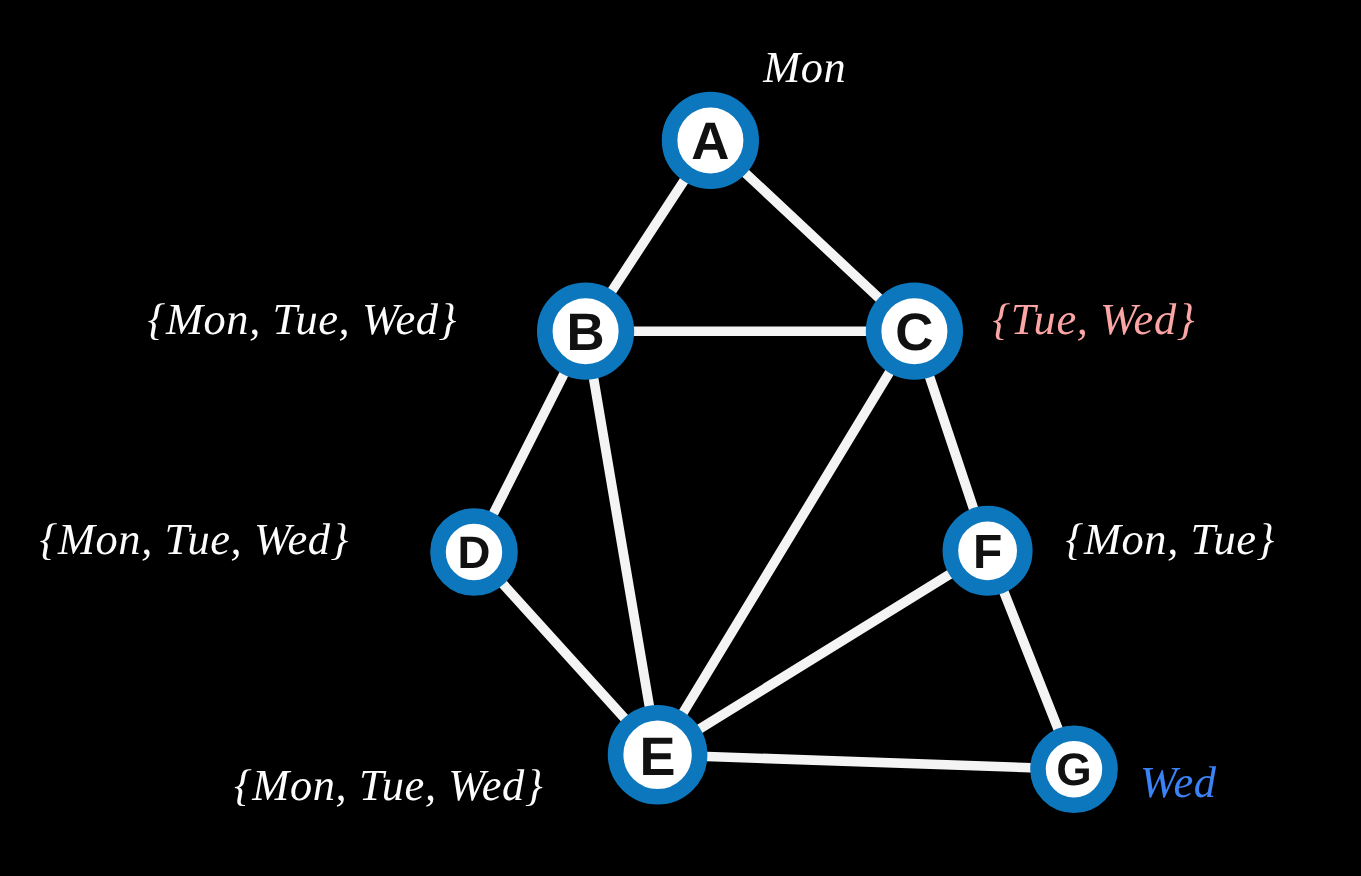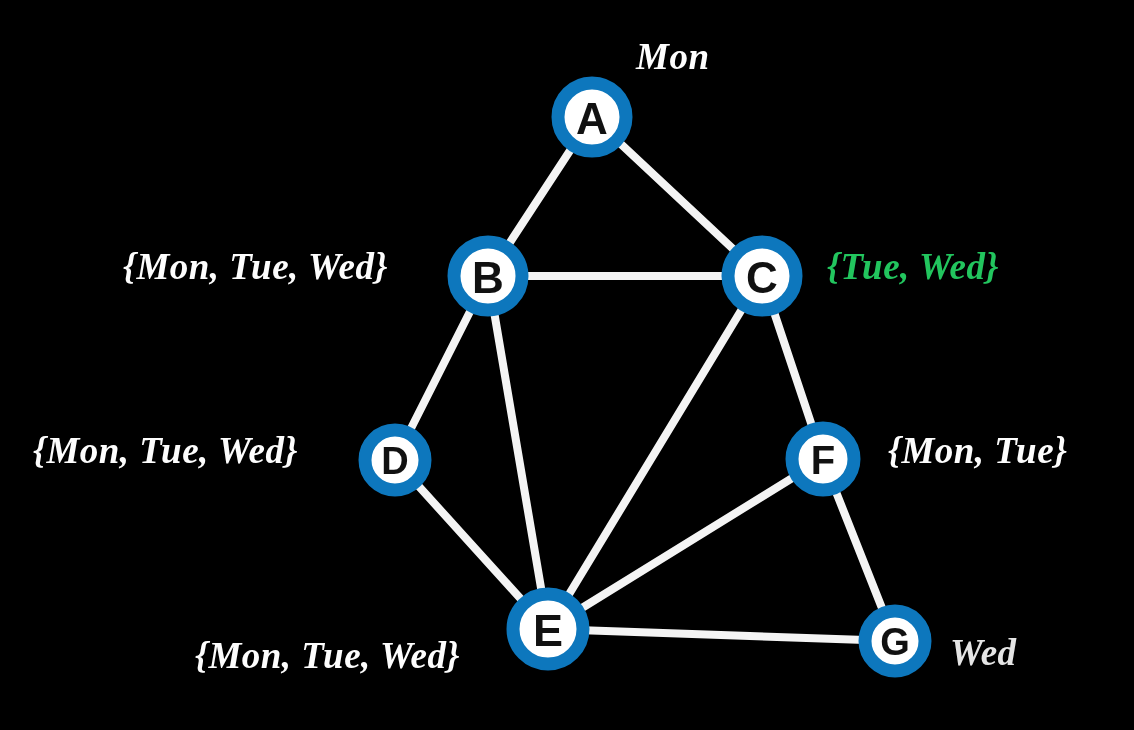--- a/index.html
+++ b/index.html
@@ -41,21 +41,20 @@
   }
   .domain-label {
     position: absolute;
     color: #fdfdfd;
     font-family: "Liberation Serif", "DejaVu Serif", serif;
     font-style: italic;
     font-size: 37px;
     line-height: 1;
     white-space: nowrap;
     letter-spacing: 0.5px;
-    font-weight: bold;
   }
 </style>
 </head>
 <body>
 
 <div id="canvas">
   <svg id="graph-svg" viewBox="0 0 1134 730" xmlns="http://www.w3.org/2000/svg">
     <g id="edges-group">
         <line x1="592" y1="117" x2="488" y2="276" class="edge-line" stroke="#f4f4f4"></line>
         <line x1="592" y1="117" x2="762" y2="276" class="edge-line" stroke="#f4f4f4"></line>
@@ -96,19 +95,19 @@
         </g>
         <g>
           <circle cx="895" cy="641" r="30" class="node-ring" fill="#ffffff" stroke="#0d77bd" stroke-width="12"></circle>
           <text x="895" y="642" class="node-label-letter" fill="#111111" font-size="38">G</text>
         </g>
       </g>
   </svg>
   <div id="labels-group">
       <div class="domain-label" style="left: 636px; top: 38px; color: rgb(253, 253, 253);">Mon</div>
       <div class="domain-label" style="left: 123px; top: 248px; color: rgb(253, 253, 253);">{Mon, Tue, Wed}</div>
-      <div class="domain-label" style="left: 827px; top: 248px; color: #22c55e;">{Tue, Wed}</div>
+      <div class="domain-label" style="left: 827px; top: 248px; color: #fca5a5;">{Tue, Wed}</div>
       <div class="domain-label" style="left: 33px; top: 432px; color: rgb(253, 253, 253);">{Mon, Tue, Wed}</div>
       <div class="domain-label" style="left: 888px; top: 432px; color: rgb(253, 253, 253);">{Mon, Tue}</div>
       <div class="domain-label" style="left: 195px; top: 637px; color: rgb(253, 253, 253);">{Mon, Tue, Wed}</div>
-      <div class="domain-label" style="left: 950px; top: 634px; color: #e5e5e5;">Wed</div>
+      <div class="domain-label" style="left: 950px; top: 634px; color: #3b82f6;">Wed</div>
     </div>
 </div>
 
 </body></html>

